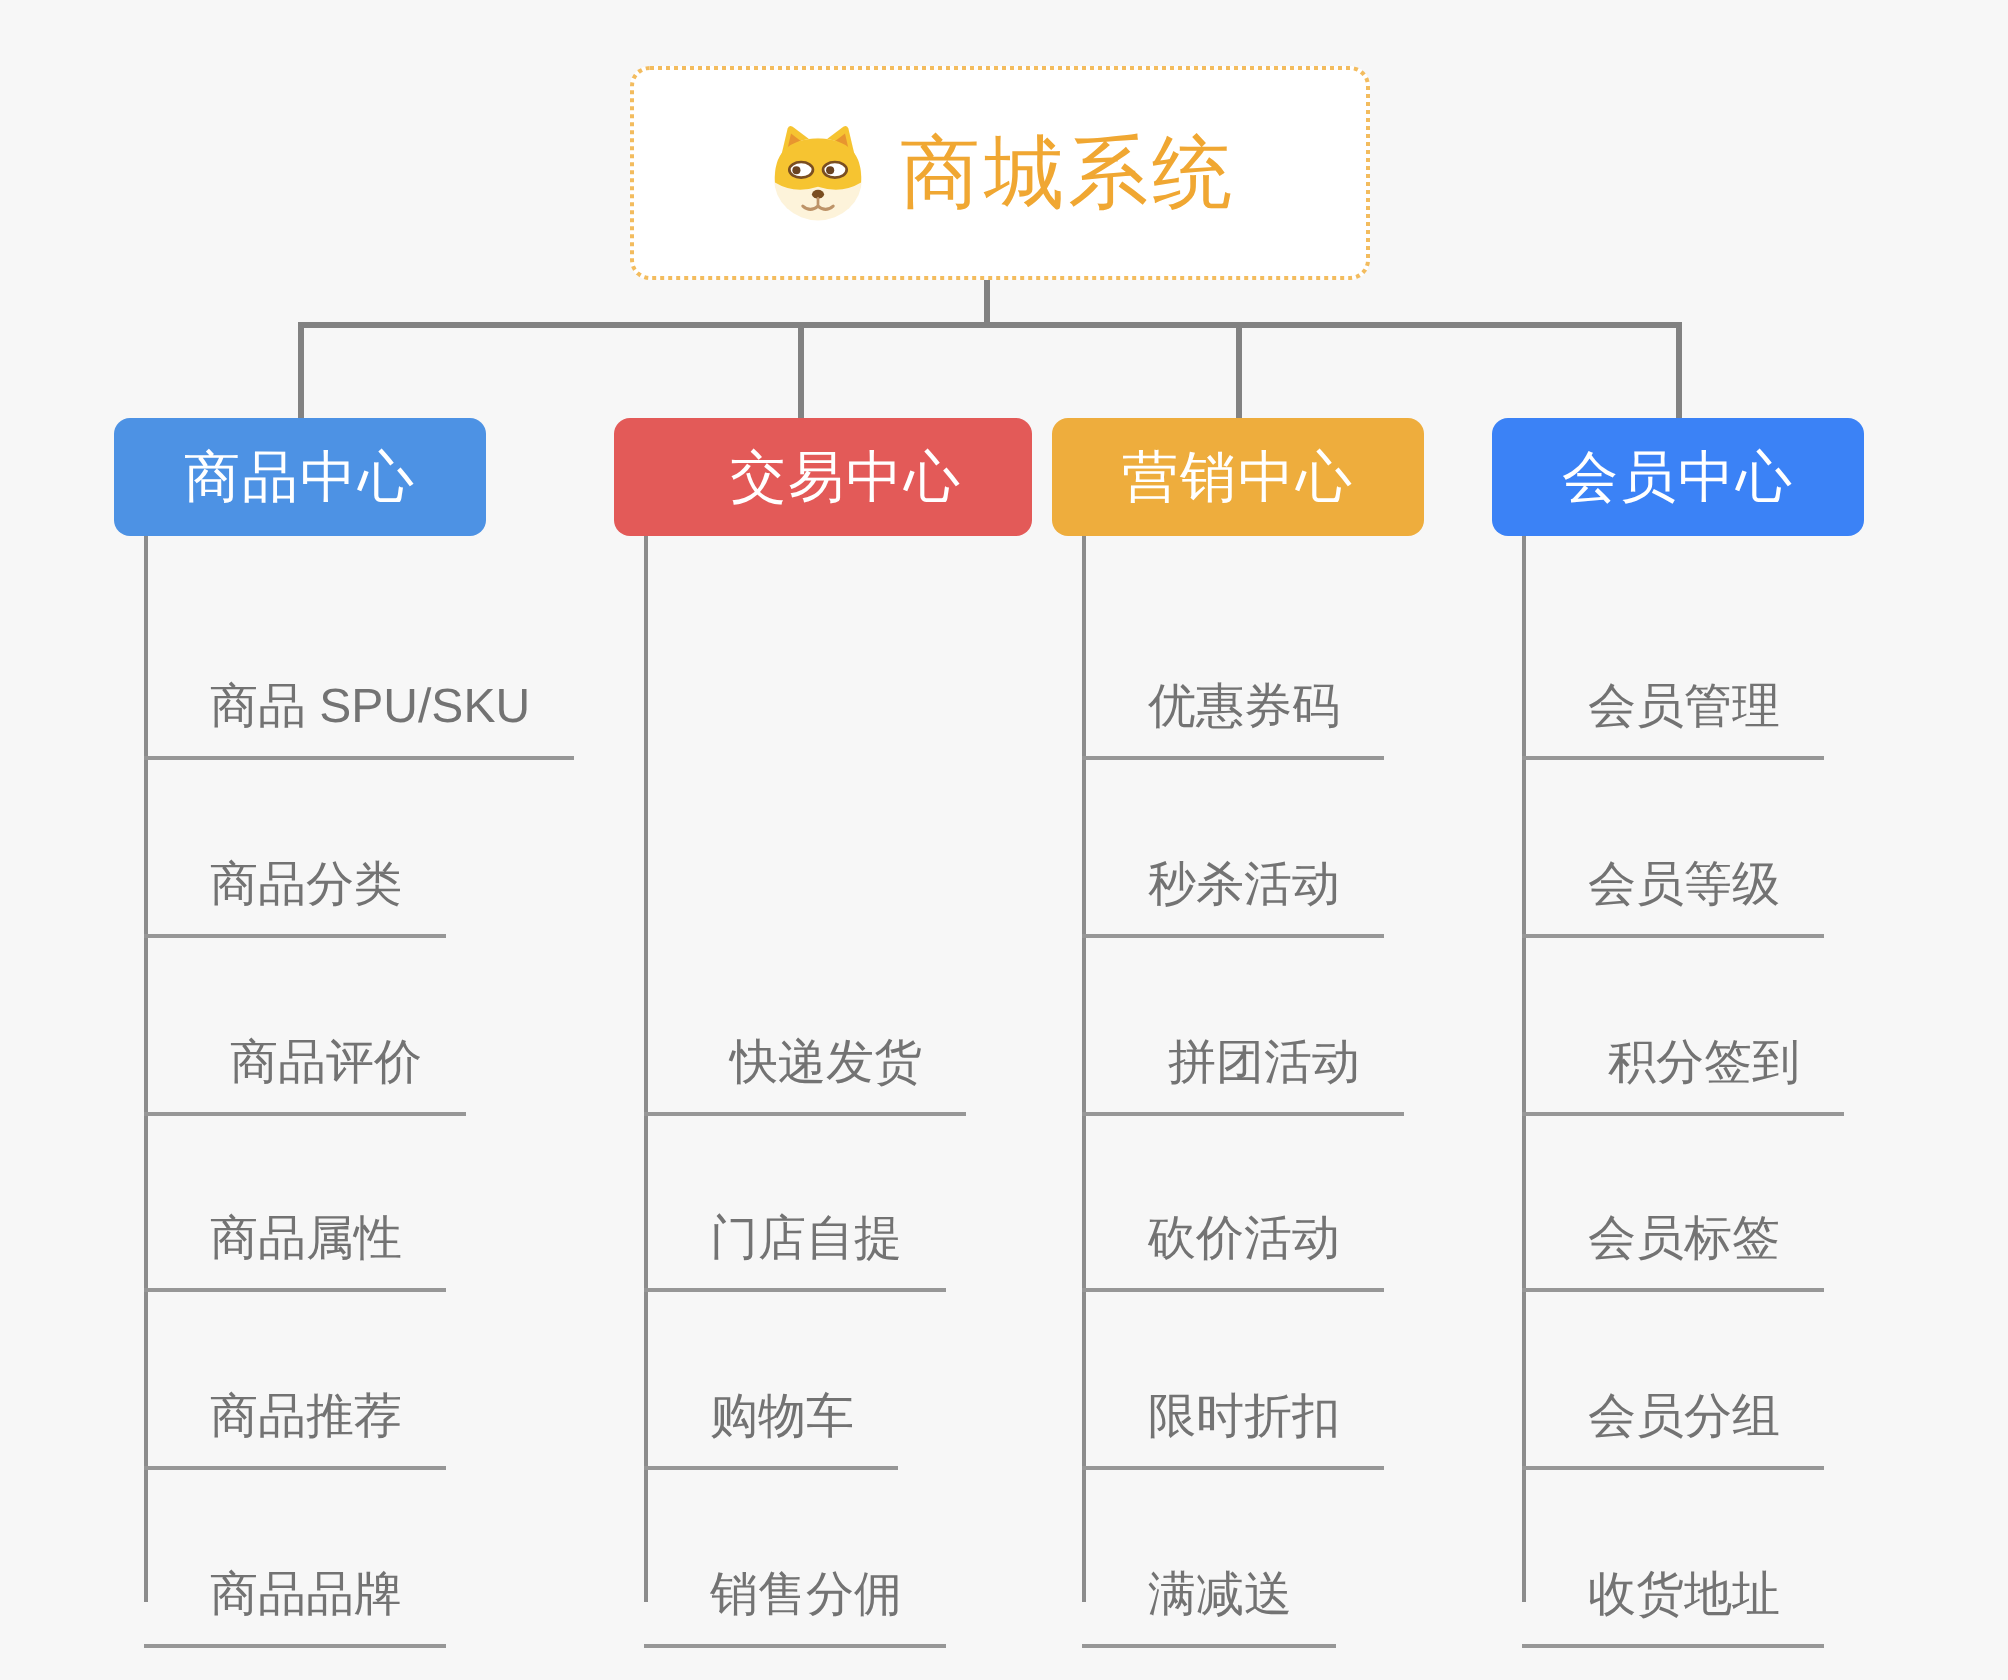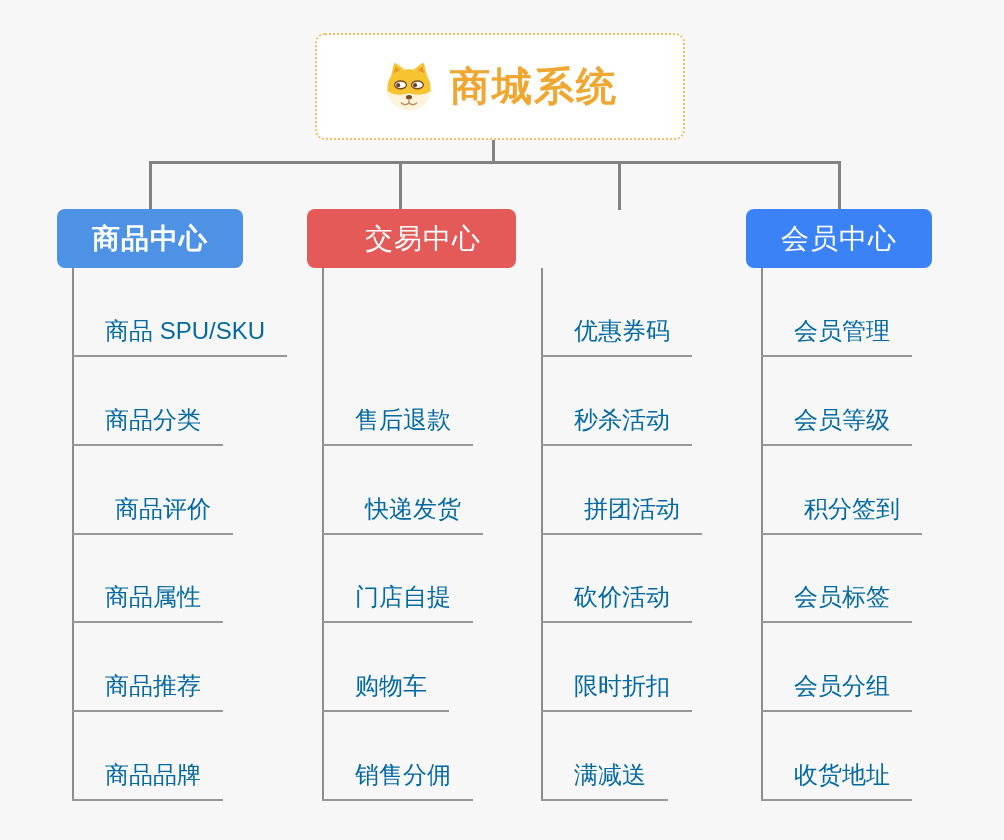--- a/index.html
+++ b/index.html
@@ -18,41 +18,41 @@
   .drop{top:161px;width:3px;height:49px;}
   .drop-0{left:149px;} .drop-1{left:399px;} .drop-2{left:618px;} .drop-3{left:838px;}
 
   
   .root-node{
     position:absolute;left:315px;top:33px;width:370px;height:107px;
     background:#ffffff;border:2px dotted #f3bc5e;border-radius:10px;
     box-sizing:border-box;
     display:flex;align-items:center;justify-content:center;gap:14px;
   }
-  .root-title{color:#f0a732;font-size:40px;font-weight:700;letter-spacing:2px;}
+  .root-title{color:#f0a732;font-size:40px;font-weight:400;letter-spacing:2px;}
   .dog-icon{width:54px;height:52px;flex:0 0 auto;}
 
   
   .branch{
     position:absolute;top:209px;width:186px;height:59px;
     border-radius:8px;color:#ffffff;font-size:28px;letter-spacing:1px;
     display:flex;align-items:center;justify-content:center;
   }
   .branch-0{left:57px;} .branch-1{left:307px;padding-left:23px;} .branch-2{left:526px;} .branch-3{left:746px;}
 
   
   .col{position:absolute;top:268px;width:260px;height:535px;}
   .col-0{left:72px;} .col-1{left:322px;} .col-2{left:541px;} .col-3{left:761px;}
   .spine{position:absolute;left:0;top:0;width:2px;height:533px;background:#8c8c8c;}
   .leaf{
     position:absolute;left:0;
     padding:0 22px 9px 33px;
     border-bottom:2px solid #979797;
-    font-size:24px;line-height:30px;color:#0369a1;
-    white-space:nowrap;display:inline-block;
+    font-size:24px;line-height:30px;color:#737373;
+    white-space:nowrap;display:inline-block;margin-top:23px;
   }
   .r0{top:48px;} .r1{top:137px;} .r2{top:226px;padding-left:43px;} .r3{top:314px;} .r4{top:403px;} .r5{top:492px;}
 </style>
 </head>
 <body>
 
 <div class="canvas">
 
   <div class="line stem"></div>
   <div class="line bus"></div>
@@ -79,37 +79,37 @@
       <circle cx="39.2" cy="27.8" r="2.4" fill="#6b4320"></circle>
 
       <ellipse cx="32" cy="42" rx="3.6" ry="2.6" fill="#7a4e21"></ellipse>
 
       <path d="M23 49 Q27.5 53 32 49 Q36.5 53 41 49" fill="none" stroke="#bd9368" stroke-width="1.8" stroke-linecap="round"></path>
       <path d="M32 44.5 L32 48.5" stroke="#bd9368" stroke-width="1.6" stroke-linecap="round"></path>
     </svg>
     <span class="root-title">商城系统</span>
   </div>
 
-  <div class="branch branch-0" style="background-color: rgb(77, 146, 228); font-weight: bold;">商品中心</div>
+  <div class="branch branch-0" style="background-color: rgb(77, 146, 228);">商品中心</div>
   <div class="branch branch-1" style="background-color: rgb(227, 90, 88);">交易中心</div>
+  <div class="branch branch-2" style="background-color: rgb(238, 173, 61);">营销中心</div>
   <div class="branch branch-3" style="background-color: #3b82f6;">会员中心</div>
 
   <div class="col col-0">
     <div class="spine"></div>
     <div class="leaf r0">商品 SPU/SKU</div>
     <div class="leaf r1">商品分类</div>
     <div class="leaf r2">商品评价</div>
     <div class="leaf r3">商品属性</div>
     <div class="leaf r4">商品推荐</div>
     <div class="leaf r5">商品品牌</div>
   </div>
 
   <div class="col col-1">
     <div class="spine"></div>
-    <div class="leaf r1">售后退款</div>
     <div class="leaf r2">快递发货</div>
     <div class="leaf r3">门店自提</div>
     <div class="leaf r4">购物车</div>
     <div class="leaf r5">销售分佣</div>
   </div>
 
   <div class="col col-2">
     <div class="spine"></div>
     <div class="leaf r0">优惠券码</div>
     <div class="leaf r1">秒杀活动</div>

